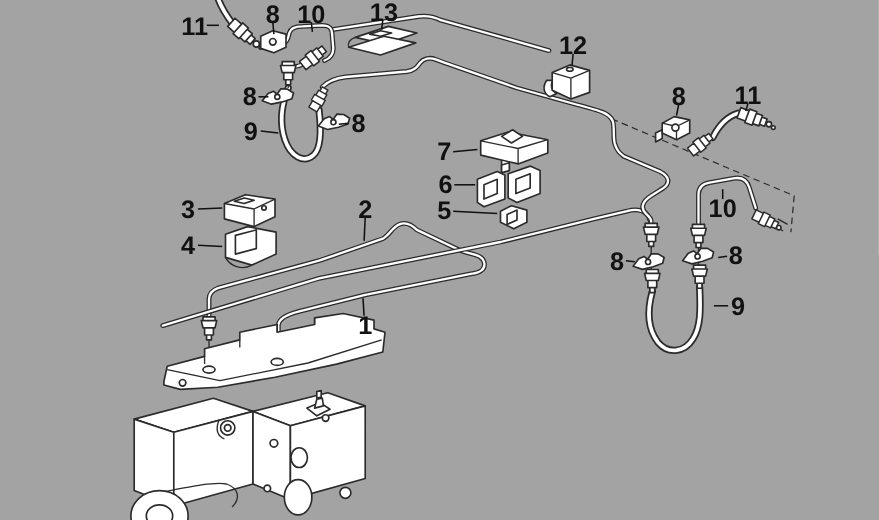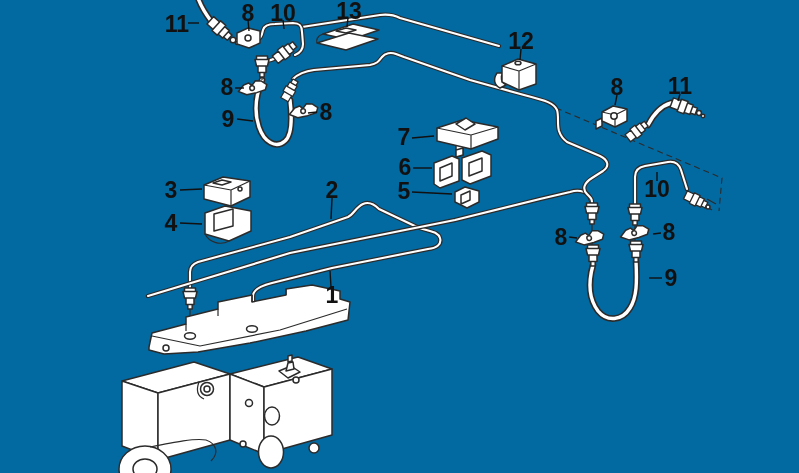--- a/index.html
+++ b/index.html
@@ -1,16 +1,16 @@
 <!DOCTYPE html>
 <html><head>
 <meta charset="utf-8">
 <style>
   html,body{margin:0;padding:0;background:#fff;}
-  .stage{position:relative;width:799px;height:473px;background:#0369a1;overflow:hidden;
+  .stage{position:relative;width:799px;height:473px;background:#a3a3a3;overflow:hidden;
          font-family:"Liberation Sans", sans-serif;}
   svg{display:block}
   .tube{fill:none;stroke:#2b2b2b;stroke-width:4.4;stroke-linejoin:round;stroke-linecap:round}
   .tube-core{fill:none;stroke:#ffffff;stroke-width:2.1;stroke-linejoin:round;stroke-linecap:round}
   .hose{fill:none;stroke:#2b2b2b;stroke-width:6.6;stroke-linejoin:round;stroke-linecap:round}
   .hose-core{fill:none;stroke:#ffffff;stroke-width:3.4;stroke-linejoin:round;stroke-linecap:round}
   .part{fill:#ffffff;stroke:#2b2b2b;stroke-width:1.5;stroke-linejoin:round}
   .thin{fill:none;stroke:#2b2b2b;stroke-width:1.2;stroke-linejoin:round}
   .dash{fill:none;stroke:#2b2b2b;stroke-width:1.1;stroke-dasharray:6 4}
   .callout-text{font-family:"Liberation Sans",sans-serif;font-weight:700;font-size:23px;fill:#111111;

